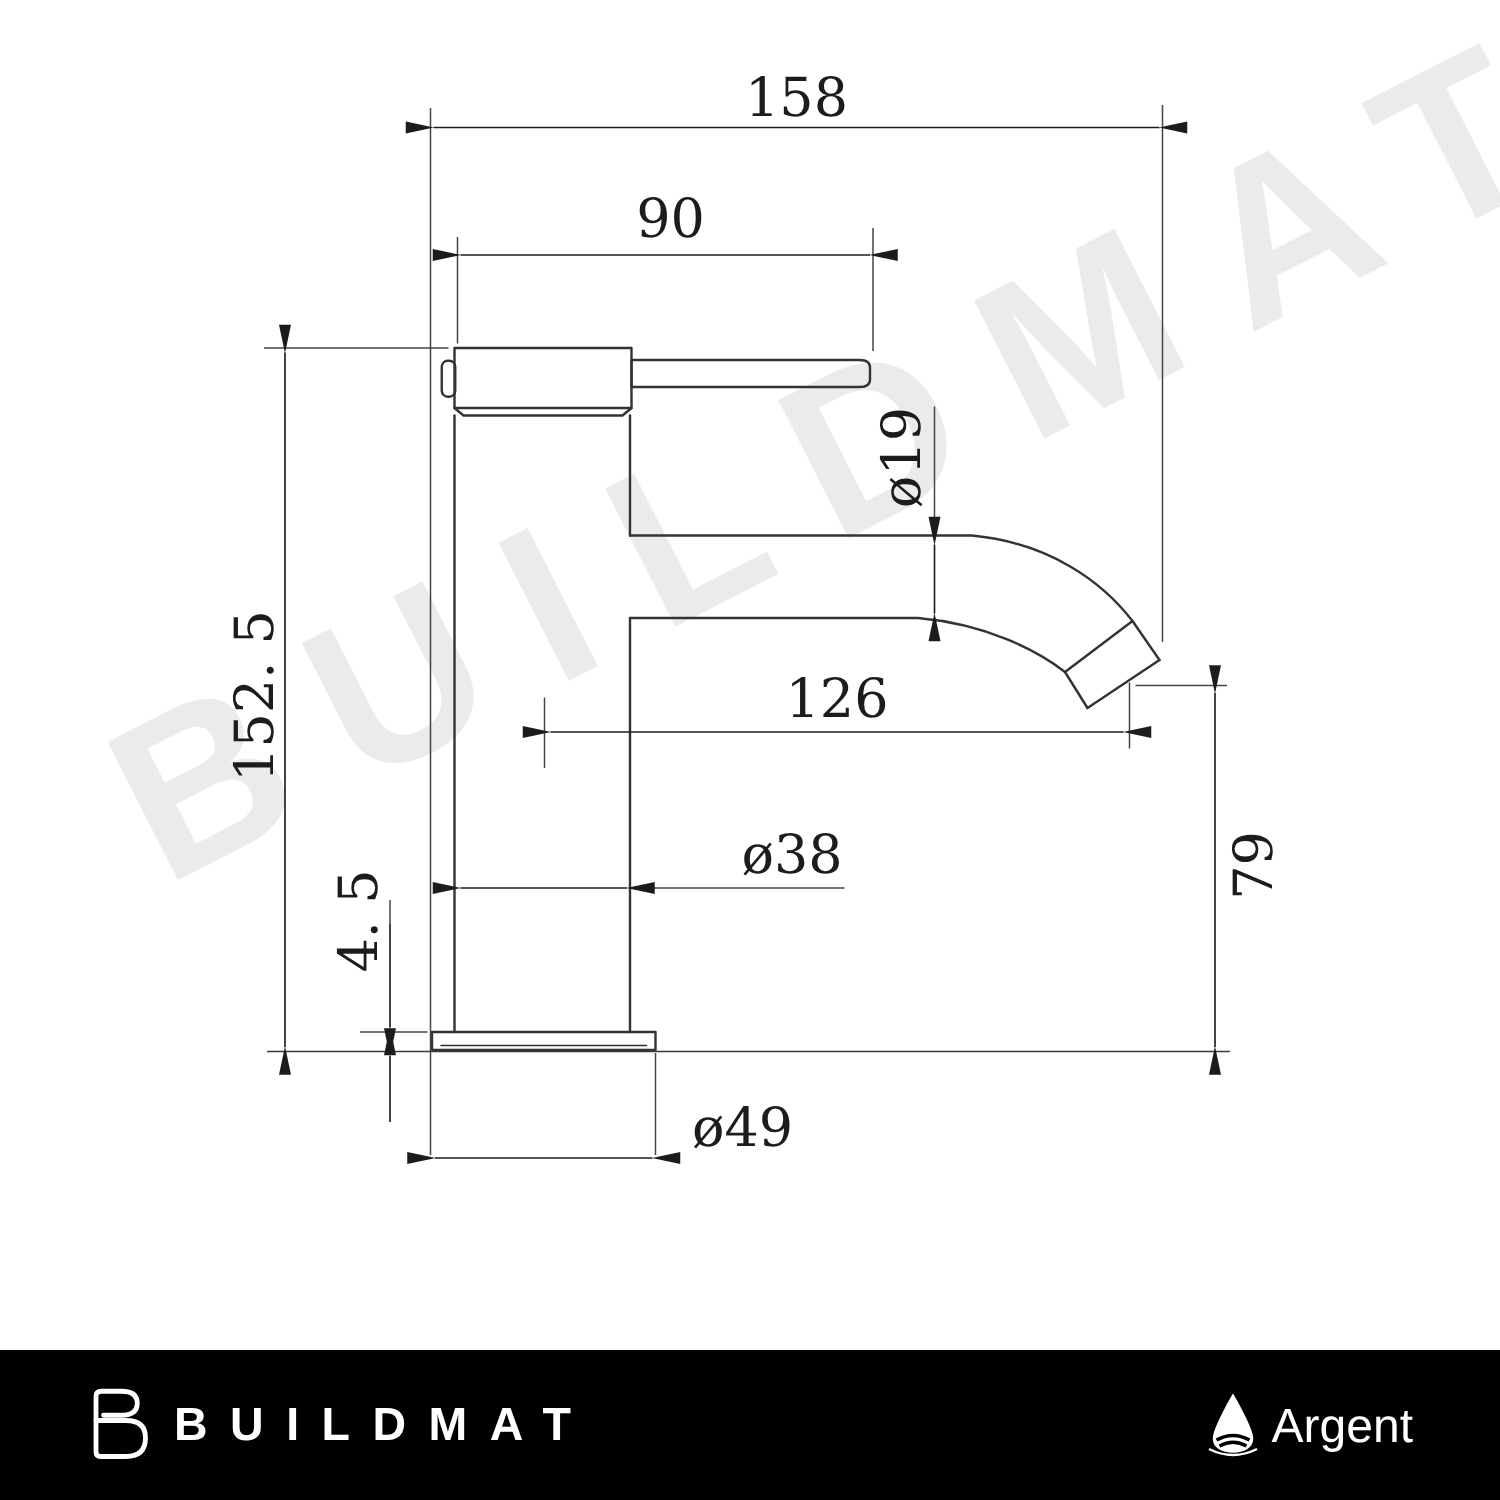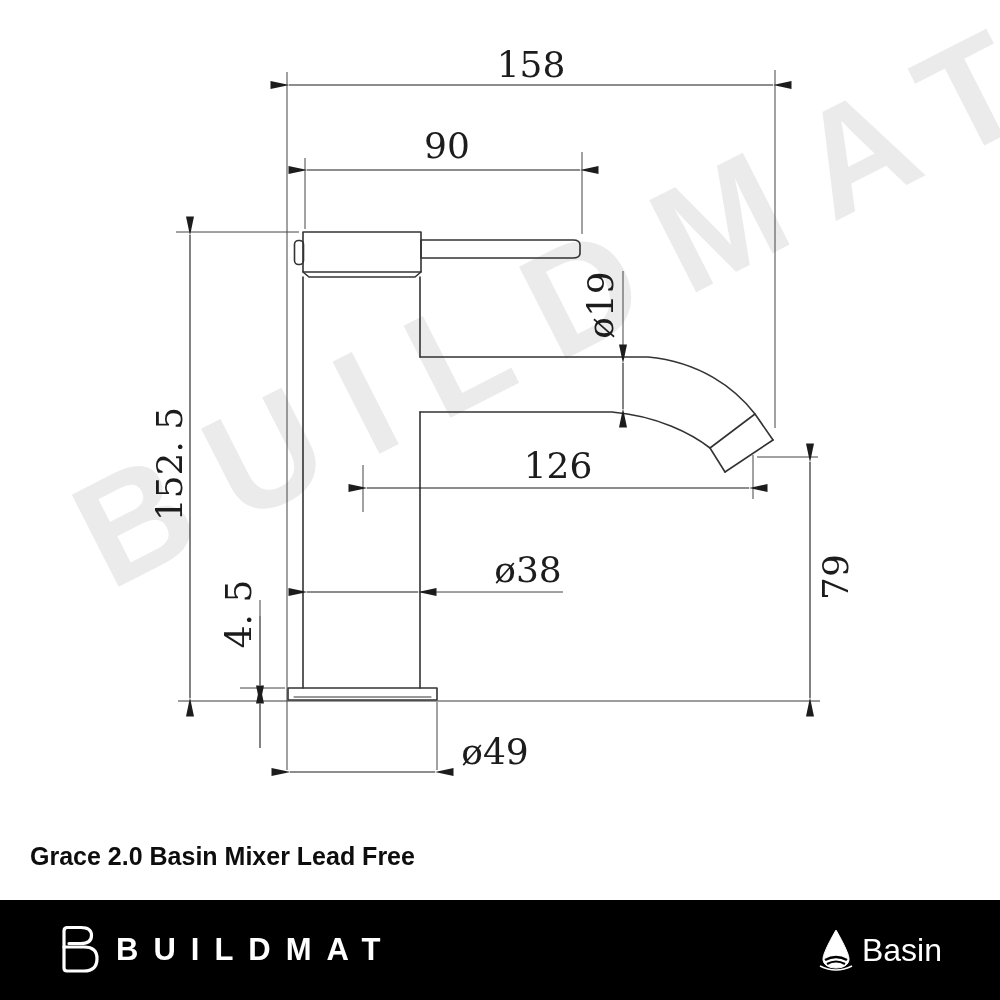--- a/index.html
+++ b/index.html
@@ -112,36 +112,35 @@
       <text class="dim-text" x="613" y="305" text-anchor="middle" transform="rotate(-90 613 305)">ø19</text>
       <text class="dim-text" x="558" y="478" text-anchor="middle">126</text>
       <text class="dim-text" x="528" y="582" text-anchor="middle">ø38</text>
       <text class="dim-text" x="251" y="614" text-anchor="middle" transform="rotate(-90 251 614)">4. 5</text>
       <text class="dim-text" x="848" y="577" text-anchor="middle" transform="rotate(-90 848 577)">79</text>
       <text class="dim-text" x="495" y="764" text-anchor="middle">ø49</text>
       <text class="dim-text" x="182" y="464" text-anchor="middle" transform="rotate(-90 182 464)">152. 5</text>
     </g>
   </svg>
 
-  <div class="title">Grace 2.0 Basin Mixer Lead Free</div>
 
   <div class="footer">
     <div class="brand">
       <svg width="50" height="56" viewBox="0 0 50 56">
         <g stroke="#fff" stroke-width="3.2" fill="none" stroke-linejoin="round" stroke-linecap="round">
           <path d="M10,25 L10,9 Q10,5.5 13.5,5.5 H27 Q37.5,5.5 37.5,13.5 Q37.5,21.5 27,21.5 H15"></path>
           <path d="M10,25 H30 Q43,25 43,36.5 Q43,49 30,49 H13 Q10,49 10,46 V25"></path>
         </g>
       </svg>
       <span class="brand-text">BUILDMAT</span>
     </div>
     <div class="partner">
       <svg width="40" height="48" viewBox="0 0 40 48">
         <path d="M20,4 C20,4 7,26 7,33 C7,39 13,42 20,42 C27,42 33,39 33,33 C33,26 20,4 20,4 Z" fill="#fff" stroke="#fff" stroke-width="1"></path>
         <path d="M9,34 Q20,28 31,34" stroke="#000" stroke-width="2.4" fill="none"></path>
         <path d="M11,38 Q20,33 29,38" stroke="#000" stroke-width="2.2" fill="none"></path>
         <path d="M4,40 Q20,48 36,40" stroke="#fff" stroke-width="1.6" fill="none"></path>
       </svg>
-      <span class="partner-text">Basin</span>
+      <span class="partner-text">Argent</span>
     </div>
   </div>
 
 </div>
 
 </body></html>

